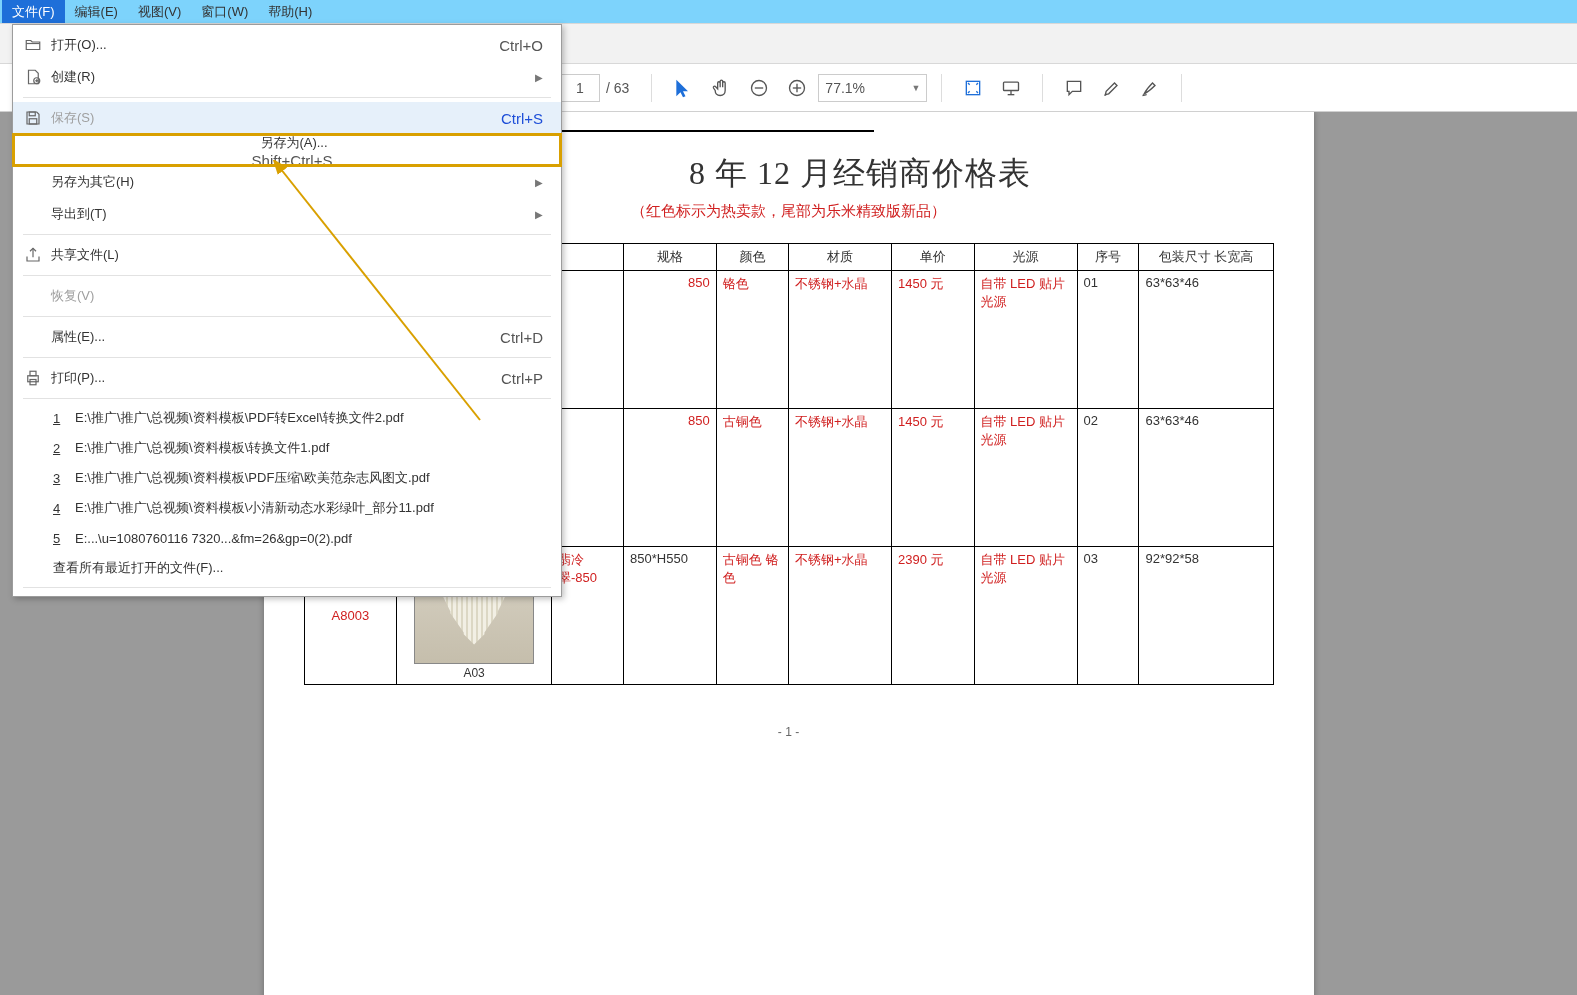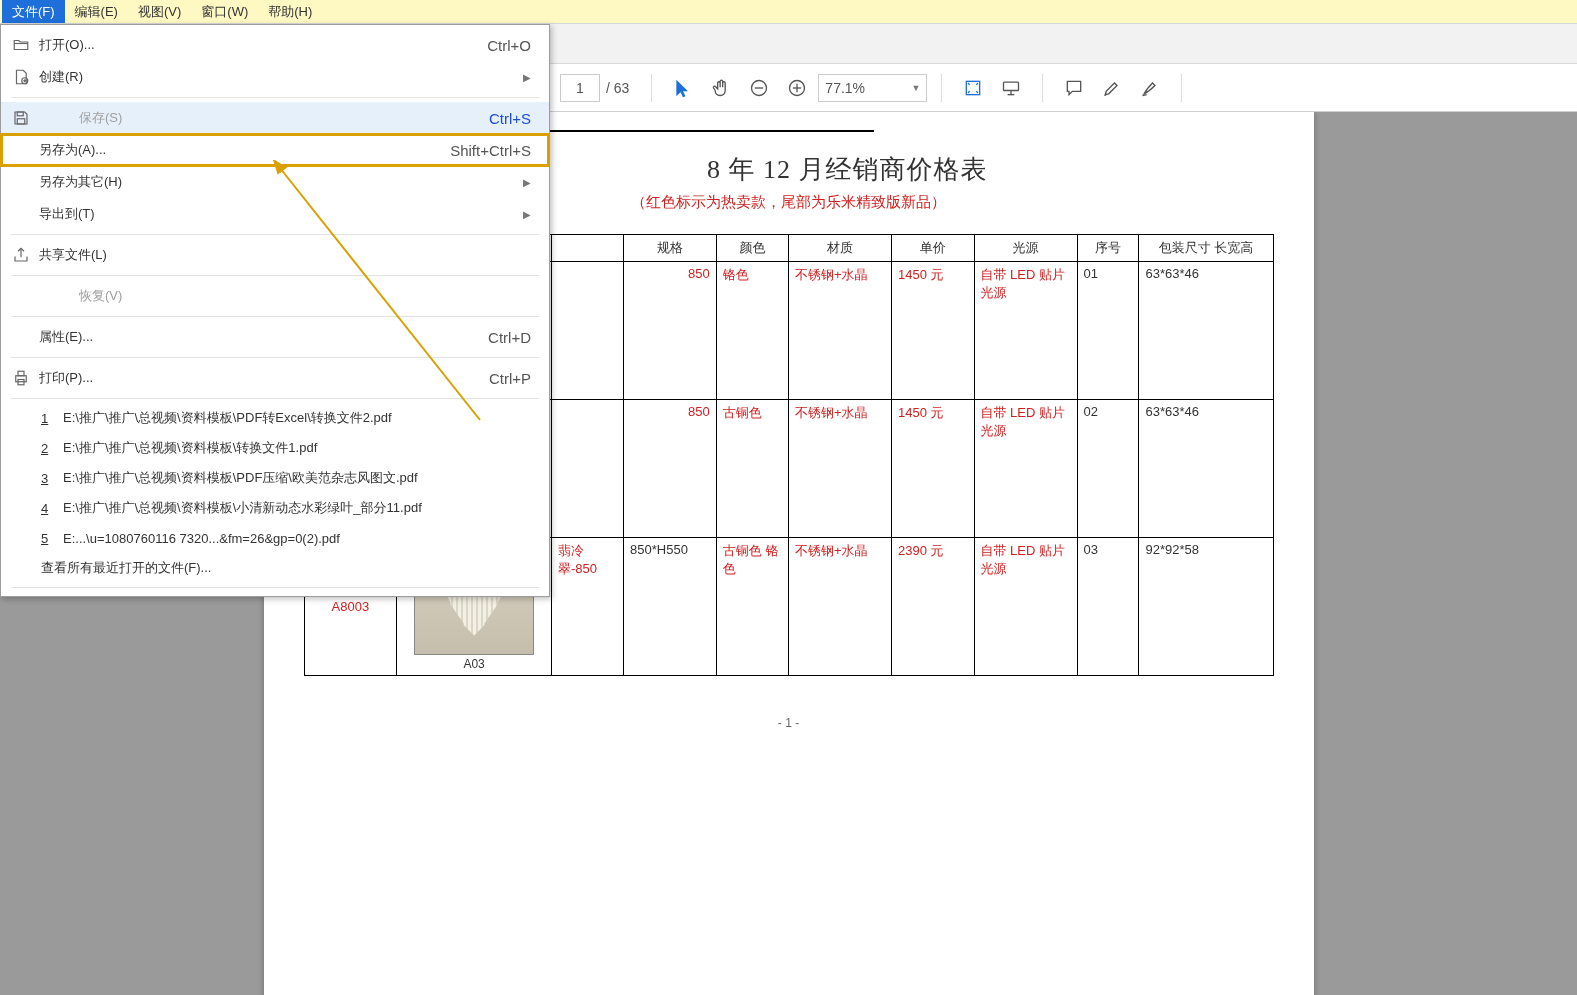--- a/index.html
+++ b/index.html
@@ -1,53 +1,53 @@
 <!DOCTYPE html>
 <html><head>
 <meta charset="utf-8">
 <style>
   * { margin: 0; padding: 0; box-sizing: border-box; }
   body { font-family: "Microsoft YaHei", "SimSun", Arial, sans-serif; font-size: 13px; color: #333; background: #fff; width: 1577px; height: 995px; overflow: hidden; position: relative; }
 
   
-  .menubar { height: 24px; background: #fef9c3; border-bottom: 1px solid #d8d8d8; display: flex; align-items: stretch; font-size: 13px; padding-left: 2px; }
+  .menubar { height: 24px; background: #7dd3fc; border-bottom: 1px solid #d8d8d8; display: flex; align-items: stretch; font-size: 13px; padding-left: 2px; }
   .menubar .menu-item { padding: 3px 10px; cursor: default; display: flex; align-items: center; }
   .menubar .menu-item.active { background: #1e6fd9; color: #fff; }
 
   
   .toolbar-strip { height: 40px; background: #f2f2f2; border-bottom: 1px solid #d8d8d8; }
 
   
   .sec-toolbar { height: 48px; background: #fff; border-bottom: 1px solid #d0d0d0; display: flex; align-items: center; padding-left: 560px; gap: 4px; font-size: 14px; color: #555; }
   .sec-toolbar .pagebox { border: 1px solid #ccc; width: 40px; height: 28px; display: inline-flex; align-items: center; justify-content: center; margin-right: 2px; }
   .sec-toolbar .divider { width: 1px; height: 28px; background: #ddd; margin: 0 10px; }
   .sec-toolbar .tool-icon { width: 34px; height: 34px; display: inline-flex; align-items: center; justify-content: center; color: #555; }
   .sec-toolbar .tool-icon svg { width: 20px; height: 20px; }
   .sec-toolbar .zoombox { border: 1px solid #ccc; width: 109px; height: 28px; display: inline-flex; align-items: center; justify-content: space-between; padding: 0 6px; }
 
   
-  .dropdown { position: absolute; left: 0; top: 24px; width: 550px; background: #fff; border: 1px solid #9c9c9c; box-shadow: 2px 2px 6px rgba(0,0,0,.25); z-index: 100; padding: 4px 0; }
+  .dropdown { position: absolute; left: 12px; top: 24px; width: 550px; background: #fff; border: 1px solid #9c9c9c; box-shadow: 2px 2px 6px rgba(0,0,0,.25); z-index: 100; padding: 4px 0; }
   .dropdown .row { display: flex; align-items: center; height: 32px; padding: 0 18px 0 28px; position: relative; cursor: default; }
   .dropdown .row.hover { background: #e6f0fa; }
-  .dropdown .row.disabled { color: #9f9f9f; gap: 40px; }
+  .dropdown .row.disabled { color: #9f9f9f; }
   .dropdown .row .icon-slot { width: 28px; margin-left: -22px; display: inline-flex; align-items: center; justify-content: center; color: #666; }
   .dropdown .row .icon-slot svg { width: 18px; height: 18px; }
   .dropdown .row .label { flex: 1; padding-left: 4px; }
   .dropdown .row .shortcut { color: #555; font-size: 15px; }
   .dropdown .row.disabled .shortcut { color: #1d4ed8; }
   .dropdown .row .submenu-arrow { width: 8px; color: #777; font-size: 10px; }
   .dropdown hr { border: none; border-top: 1px solid #e2e2e2; margin: 4px 10px; }
-  .dropdown .row.highlight-box { outline: 3px solid #d9a000; outline-offset: -2px; }
+  .dropdown .row.highlight-box { outline: 3px solid #d9a000; outline-offset: -2px; flex-direction: column; }
   .dropdown .recent-row { height: 30px; font-size: 13px; padding-left: 58px; position: relative; }
   .dropdown .recent-row .num { position: absolute; left: 40px; text-decoration: underline; }
 
   
   .doc-viewport { position: absolute; left: 0; top: 112px; right: 0; bottom: 0; background: #9a9a9a; display: flex; justify-content: center; overflow: hidden; }
   .doc-page { width: 1050px; background: #fff; margin-top: 0; box-shadow: 0 0 6px rgba(0,0,0,.3); padding: 18px 40px 40px; position: relative; min-height: 900px; }
-  .doc-title { text-align: center; font-size: 26px; font-family: "SimSun", serif; margin: 20px 0 6px; font-weight: 400; letter-spacing: 1px; }
+  .doc-title { text-align: center; font-size: 32px; font-family: "SimSun", serif; margin: 20px 0 6px; font-weight: 400; letter-spacing: 1px; }
   .doc-title-left { display:inline; }
   .doc-subtitle { text-align: center; color: #d02020; font-size: 15px; margin-bottom: 22px; }
   .doc-hr { border-top: 2px solid #000; width: 610px; margin: 0 0 10px -40px; }
 
   table.price { border-collapse: collapse; width: 100%; font-size: 13px; }
   table.price th, table.price td { border: 1px solid #000; padding: 4px 6px; vertical-align: top; text-align: left; height: 26px; }
   table.price th { text-align: center; font-weight: 400; vertical-align: middle; }
   table.price td.red { color: #d02020; }
   table.price td.tall { height: 138px; }
   table.price td.center { text-align: center; vertical-align: middle; }

